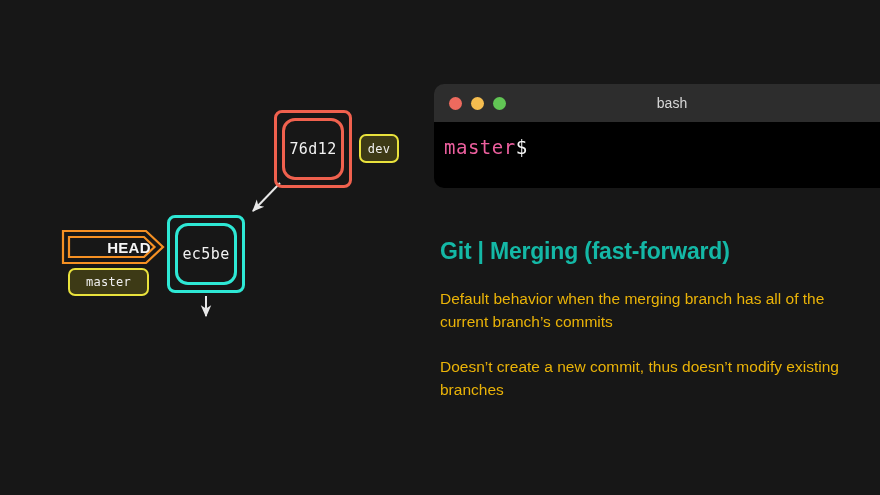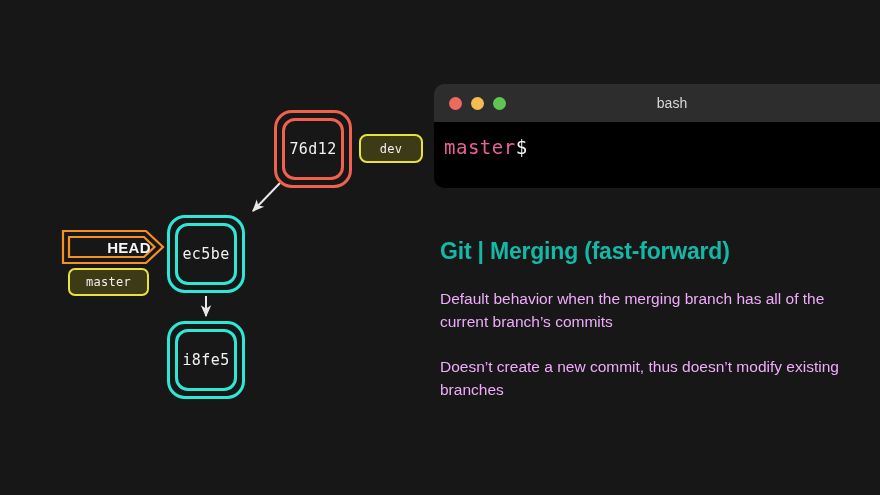--- a/index.html
+++ b/index.html
@@ -26,21 +26,21 @@
     left: 0;
     top: 0;
     width: 440px;
     height: 495px;
   }
 
   .commit-node {
     position: absolute;
     width: 78px;
     height: 78px;
-    border-radius: 18px;
+    border-radius: 8px;
     border-width: 3px;
     border-style: solid;
     box-sizing: border-box;
     display: flex;
     align-items: center;
     justify-content: center;
   }
   .commit-inner {
     width: 62px;
     height: 62px;
@@ -92,23 +92,22 @@
     align-items: center;
     justify-content: center;
     font-family: "DejaVu Sans Mono", "Liberation Mono", monospace;
     font-size: 12px;
     color: #f0f0f0;
     letter-spacing: 0.3px;
   }
   .tag-dev {
     left: 359px;
     top: 134px;
-    width: 64px;
+    width: 40px;
     height: 29px;
-    border-radius: 8px;
   }
   .tag-master {
     left: 68px;
     top: 268px;
     width: 81px;
     height: 28px;
   }
 
   
   .head-pointer {
@@ -207,21 +206,21 @@
   .copy-title {
     font-size: 23px;
     font-weight: 700;
     color: #14b8a6;
     letter-spacing: -0.2px;
     margin: 0 0 22px 0;
   }
   .copy-para {
     font-size: 15.5px;
     line-height: 23px;
-    color: #f0abfc;
+    color: #eab308;
     margin: 0 0 22px 0;
   }
   .copy-para:last-child { margin-bottom: 12px; }
 </style>
 </head>
 <body>
 
 <div class="stage">
 
   <svg class="graph-svg" viewBox="0 0 440 495">
@@ -241,25 +240,20 @@
       <span class="commit-label">76d12</span>
     </div>
   </div>
 
   <div class="commit-node node-head">
     <div class="commit-inner">
       <span class="commit-label">ec5be</span>
     </div>
   </div>
 
-  <div class="commit-node node-old">
-    <div class="commit-inner">
-      <span class="commit-label">i8fe5</span>
-    </div>
-  </div>
 
   <div class="branch-tag tag-dev">
     <span>dev</span>
   </div>
 
   <div class="branch-tag tag-master">
     <span>master</span>
   </div>
 
   <div class="head-pointer">

